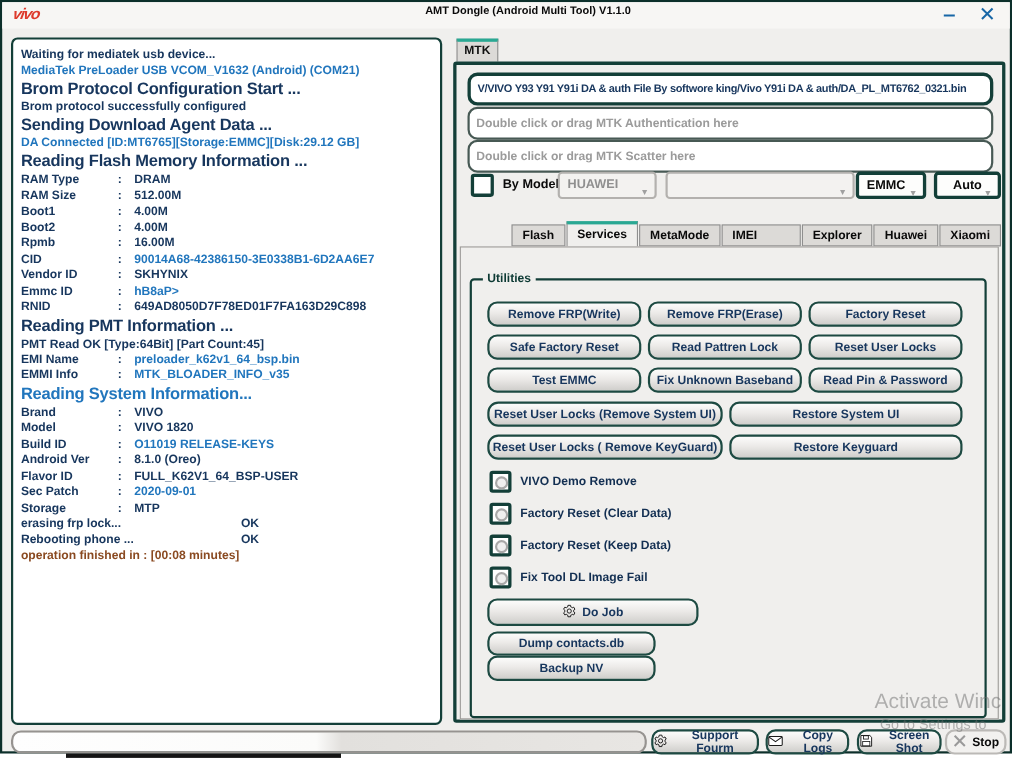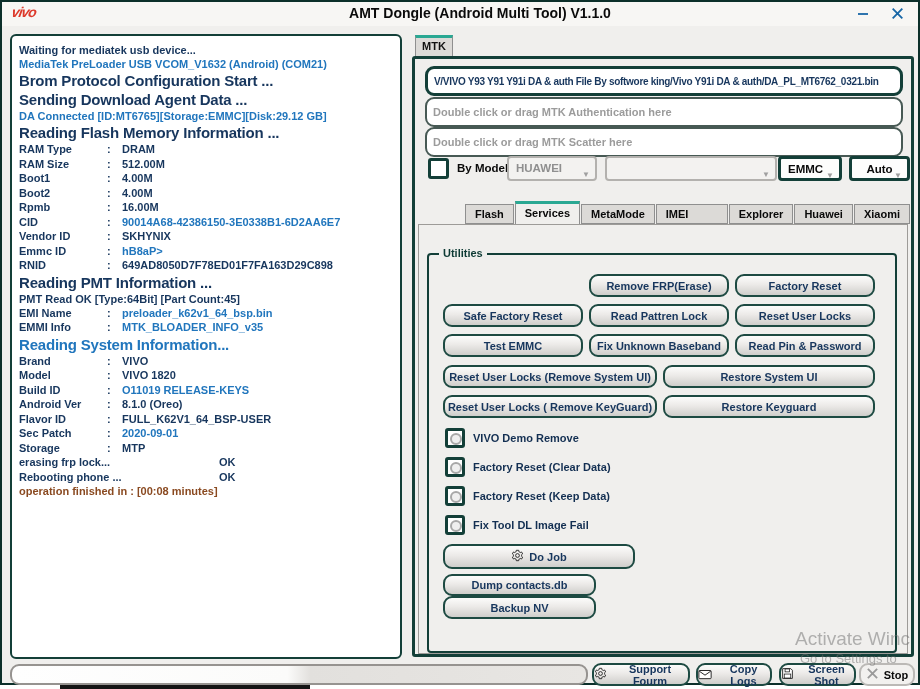--- a/index.html
+++ b/index.html
@@ -4,21 +4,21 @@
 <style>
   html,body{margin:0;padding:0;}
   body{width:920px;height:689px;position:relative;overflow:hidden;background:#ffffff;
        font-family:"Liberation Sans",sans-serif;}
   .window{position:absolute;left:0;top:0;width:920px;height:685px;box-sizing:border-box;
           border:2px solid #0c2f2a;background:#f0efed;}
   .taskbar-strip{position:absolute;left:60px;top:685px;width:250px;height:4px;background:#141414;}
 
   
   .titlebar{position:absolute;left:0;top:0;right:0;height:24px;background:#f7f6f4;}
-  .app-title{position:absolute;left:0;right:0;top:3px;text-align:center;font-size:14px;
+  .app-title{position:absolute;left:0;right:0;top:3px;text-align:center;font-size:10px;
              font-weight:bold;color:#0a0a0a;margin-left:40px;}
   .logo{position:absolute;left:10px;top:2px;font-size:14px;font-weight:bold;font-style:italic;
         color:#dd3a2c;transform:skewX(-10deg);letter-spacing:-1px;}
   .win-btn{position:absolute;top:4px;width:22px;height:18px;display:flex;align-items:center;
            justify-content:center;cursor:pointer;}
   .win-min{right:44px;} .win-close{right:10px;}
 
   
   .log{position:absolute;left:8px;top:32px;width:392px;height:625px;box-sizing:border-box;
        background:#ffffff;border:2px solid #133f38;border-radius:6px;padding:7px 4px 0 7px;
@@ -74,21 +74,21 @@
          border:2px solid #133f38;border-radius:4px;}
   .group-label{position:absolute;left:10px;top:-8px;background:#f0efed;padding:0 4px;
                font-size:11px;font-weight:bold;color:#0d3a34;}
 
   .btn{position:absolute;box-sizing:border-box;border:2px solid #1d4a42;border-radius:9px;
        background:linear-gradient(180deg,#fcfcfb 0%,#eceae8 45%,#cfcecb 100%);
        font-size:11px;font-weight:bold;color:#17365d;text-align:center;cursor:pointer;
        display:flex;align-items:center;justify-content:center;gap:5px;}
   .h23{height:23px;} .w140{width:140px;}
   .r1{top:19px;} .r2{top:49px;} .r3{top:79px;} .c1{left:14px;} .c2{left:160px;} .c3{left:306px;}
-  .r4{top:110px;} .r5{top:140px;} .wideL{left:14px;width:214px;} .wideR{left:234px;width:212px;}
+  .r4{top:110px;} .r5{top:140px;} .wideL{left:14px;width:214px;border-radius:10px;} .wideR{left:234px;width:212px;}
 
   .cb-row{position:absolute;left:16px;height:20px;}
   .cb{position:absolute;left:0;top:0;width:20px;height:20px;box-sizing:border-box;
       border:3px solid #133f38;border-radius:3px;background:#fff;cursor:pointer;}
   .cb::after{content:"";position:absolute;left:2px;top:2px;width:8px;height:8px;
       border:2px solid #a8a8a8;border-radius:50%;background:#efefef;}
   .cb-label{position:absolute;left:28px;top:4px;font-size:11px;font-weight:bold;color:#132f52;
       white-space:nowrap;}
   .cbr1{top:173px;} .cbr2{top:202px;} .cbr3{top:231px;} .cbr4{top:260px;}
 
@@ -135,20 +135,21 @@
             <path d="M2.5 2.5l9 9M11.5 2.5l-9 9" stroke="#1766a6" stroke-width="1.7"></path>
           </svg>
       </span>
     </div>
   </div>
 
   <div class="log">
     <div class="ln sm navy">Waiting for mediatek usb device...</div>
     <div class="ln sm blue">MediaTek PreLoader USB VCOM_V1632 (Android) (COM21)</div>
     <div class="ln lg navy">Brom Protocol Configuration Start ...</div>
+    <div class="ln sm navy">Brom protocol successfully configured</div>
     <div class="ln lg navy">Sending Download Agent Data ...</div>
     <div class="ln sm blue">DA Connected [ID:MT6765][Storage:EMMC][Disk:29.12 GB]</div>
     <div class="ln lg navy">Reading Flash Memory Information ...</div>
     <div class="ln kv"><span class="k">RAM Type</span><span class="c">:</span><span class="v">DRAM</span></div>
     <div class="ln kv"><span class="k">RAM Size</span><span class="c">:</span><span class="v">512.00M</span></div>
     <div class="ln kv"><span class="k">Boot1</span><span class="c">:</span><span class="v">4.00M</span></div>
     <div class="ln kv"><span class="k">Boot2</span><span class="c">:</span><span class="v">4.00M</span></div>
     <div class="ln kv"><span class="k">Rpmb</span><span class="c">:</span><span class="v">16.00M</span></div>
     <div class="ln kv"><span class="k">CID</span><span class="c">:</span><span class="v blue">90014A68-42386150-3E0338B1-6D2AA6E7</span></div>
     <div class="ln kv"><span class="k">Vendor ID</span><span class="c">:</span><span class="v">SKHYNIX</span></div>
@@ -204,20 +205,21 @@
       <div class="tab">IMEI Repair</div>
       <div class="tab">Explorer</div>
       <div class="tab">Huawei</div>
       <div class="tab">Xiaomi</div>
     </div>
 
     <div class="content">
       <div class="group">
         <div class="group-label">Utilities</div>
 
+        <div class="btn h23 w140 r1 c1">Remove FRP(Write)</div>
         <div class="btn h23 w140 r1 c2">Remove FRP(Erase)</div>
         <div class="btn h23 w140 r1 c3">Factory Reset</div>
         <div class="btn h23 w140 r2 c1">Safe Factory Reset</div>
         <div class="btn h23 w140 r2 c2">Read Pattren Lock</div>
         <div class="btn h23 w140 r2 c3">Reset User Locks</div>
         <div class="btn h23 w140 r3 c1">Test EMMC</div>
         <div class="btn h23 w140 r3 c2">Fix Unknown Baseband</div>
         <div class="btn h23 w140 r3 c3">Read Pin &amp; Password</div>
 
         <div class="btn h23 r4 wideL">Reset User Locks (Remove System UI)</div>

